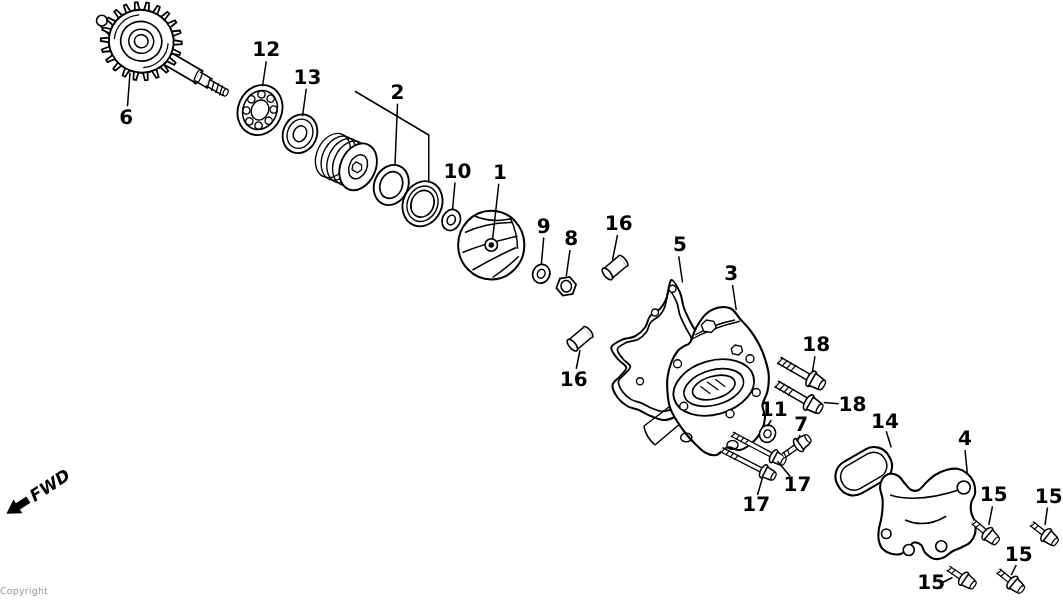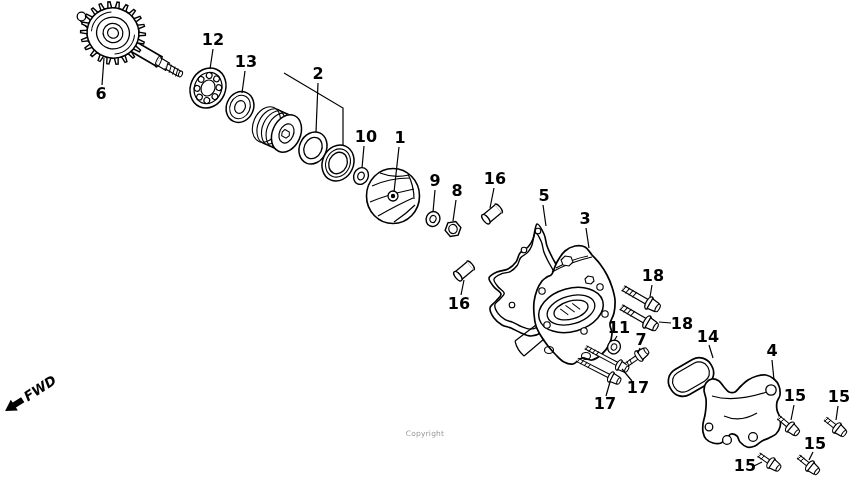--- a/index.html
+++ b/index.html
@@ -1,19 +1,19 @@
 <!DOCTYPE html>
 <html><head>
 <meta charset="utf-8">
 <style>
   html,body{margin:0;padding:0;background:#fff;}
   .stage{position:relative;width:850px;height:483px;background:#fff;overflow:hidden;
          font-family:"DejaVu Sans", sans-serif;}
   .stage svg{position:absolute;left:0;top:0;}
-  .footer{position:absolute;left:0;right:0;top:429px;text-align:center;
+  .footer{position:absolute;left:0;right:0;top:468px;text-align:left;
           font-size:7.5px;line-height:9px;letter-spacing:.2px;
           font-family:"DejaVu Sans", sans-serif;}
 </style>
 </head>
 <body>
 
 <div class="stage">
 <svg width="850" height="483" viewBox="0 0 850 483">
 
   <defs>

